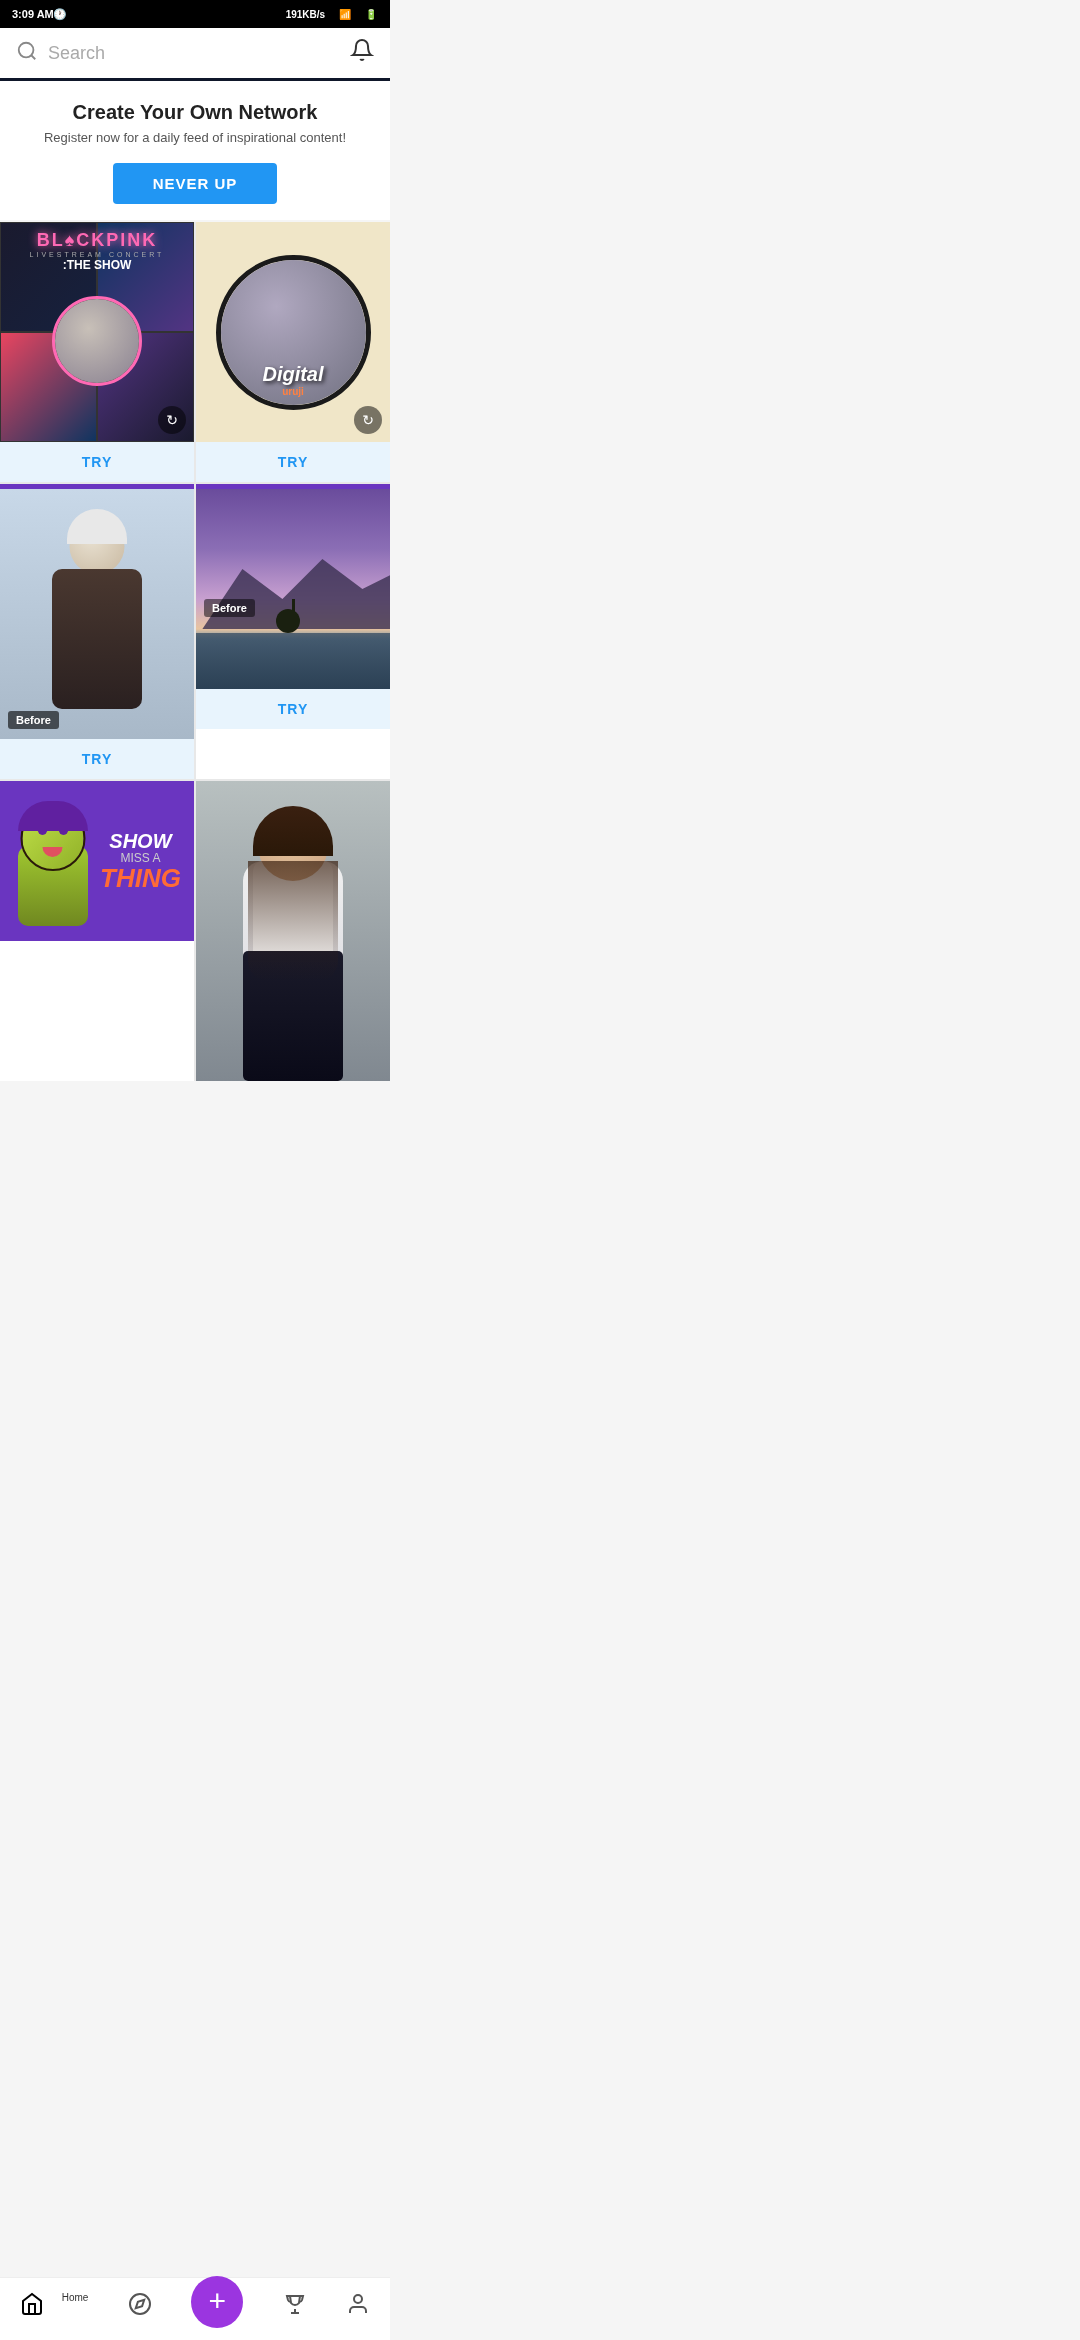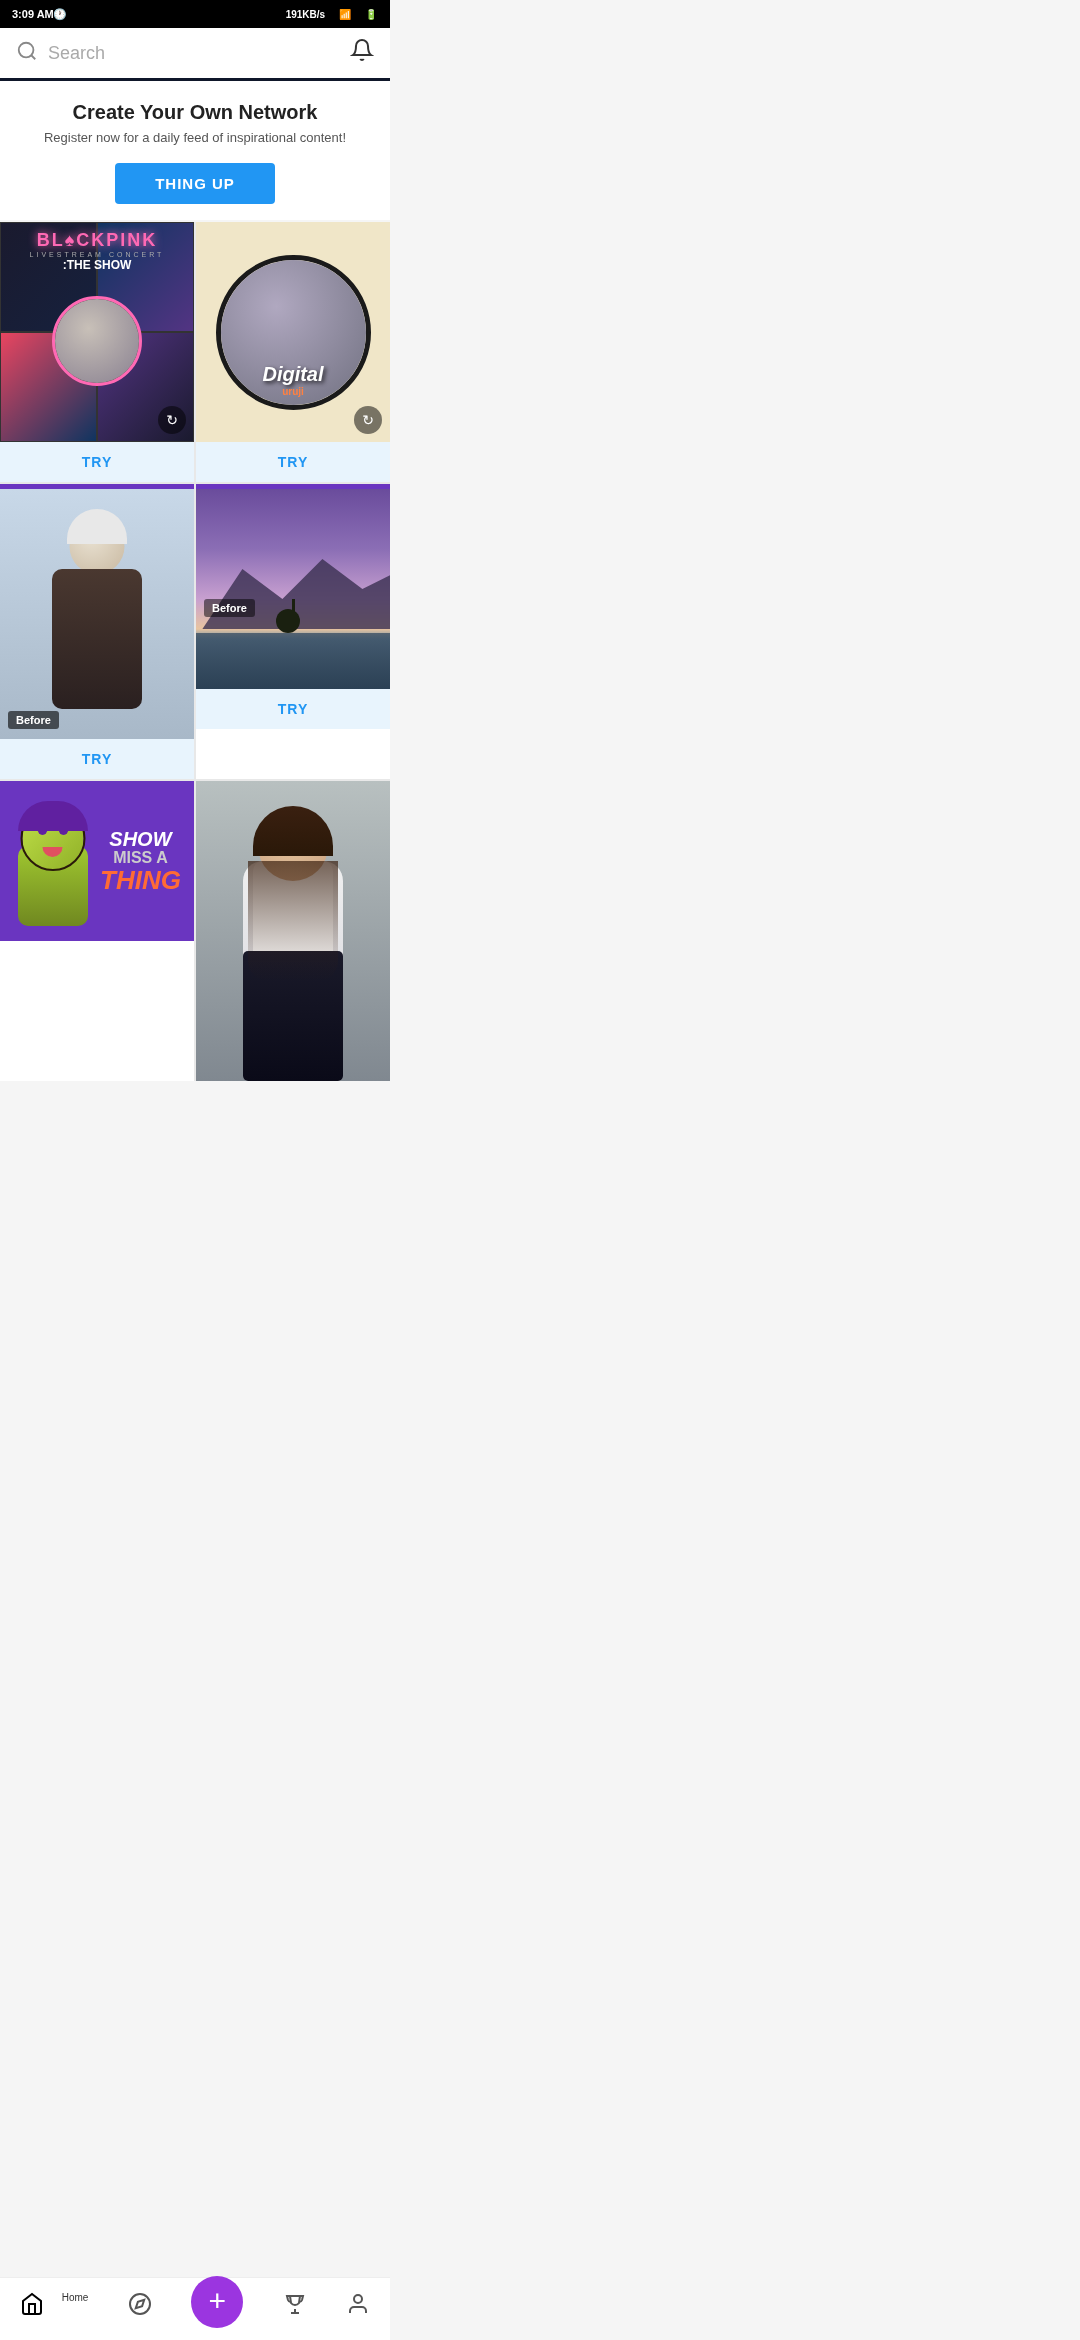--- a/index.html
+++ b/index.html
@@ -260,23 +260,23 @@
       padding: 0 5px;
     }
     .never-word1 {
       font-size: 20px;
       font-weight: 900;
       color: #fff;
       font-style: italic;
       line-height: 1;
     }
     .never-miss {
-      font-size: 16px;
+      font-size: 12px;
       color: #ccc;
-      font-weight: 700;
+      font-weight: 400;
     }
     .never-thing {
       font-size: 26px;
       font-weight: 900;
       color: #ff6b35;
       font-style: italic;
       line-height: 1;
     }
 
     
@@ -378,21 +378,21 @@
     <svg width="24" height="24" viewBox="0 0 24 24" fill="none" stroke="#333" stroke-width="2">
       <path d="M18 8A6 6 0 0 0 6 8c0 7-3 9-3 9h18s-3-2-3-9"></path>
       <path d="M13.73 21a2 2 0 0 1-3.46 0"></path>
     </svg>
   </span>
 </div>
 
 <div class="promo-banner">
   <div class="promo-title">Create Your Own Network</div>
   <div class="promo-subtitle">Register now for a daily feed of inspirational content!</div>
-  <button class="signup-btn">THING UP</button>
+  <button class="signup-btn">NEVER UP</button>
 </div>
 
 <div class="content-area">
 <div class="content-grid">
 
   <div class="grid-item">
     <div class="image-wrap">
       <div class="card-blackpink">
         <div class="bp-grid">
           <div class="bp-cell bp-cell-tl"></div>

